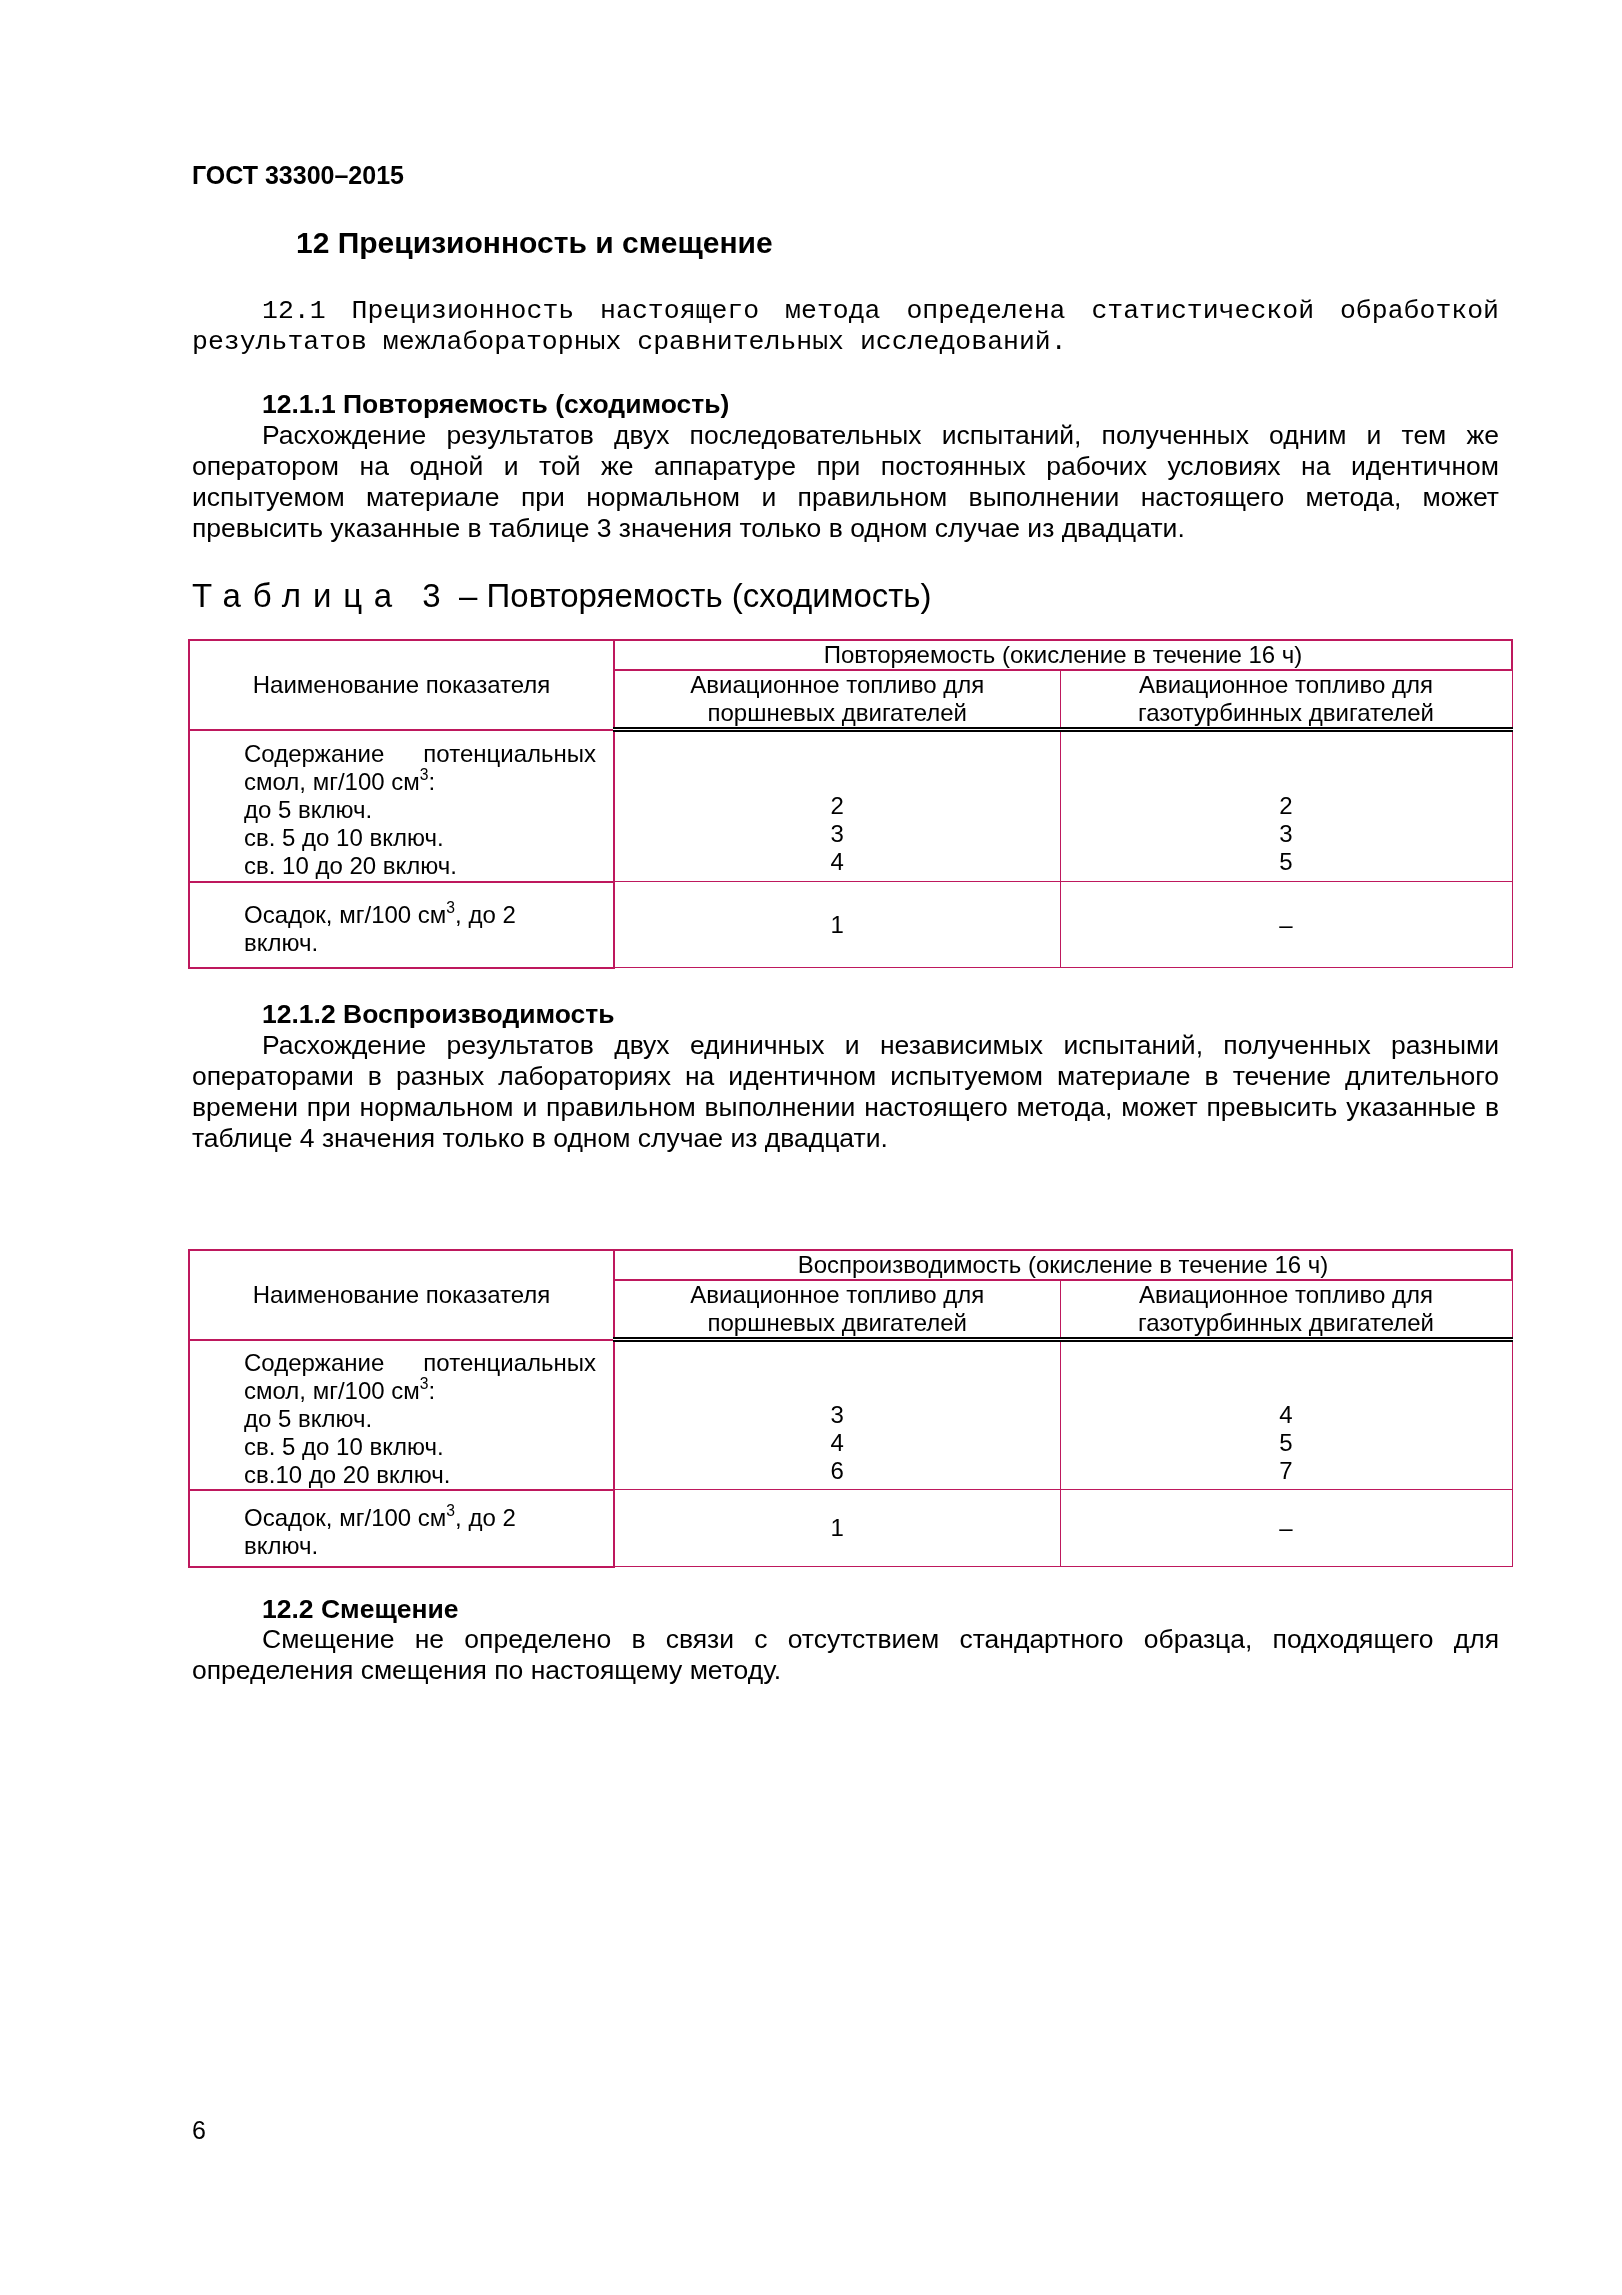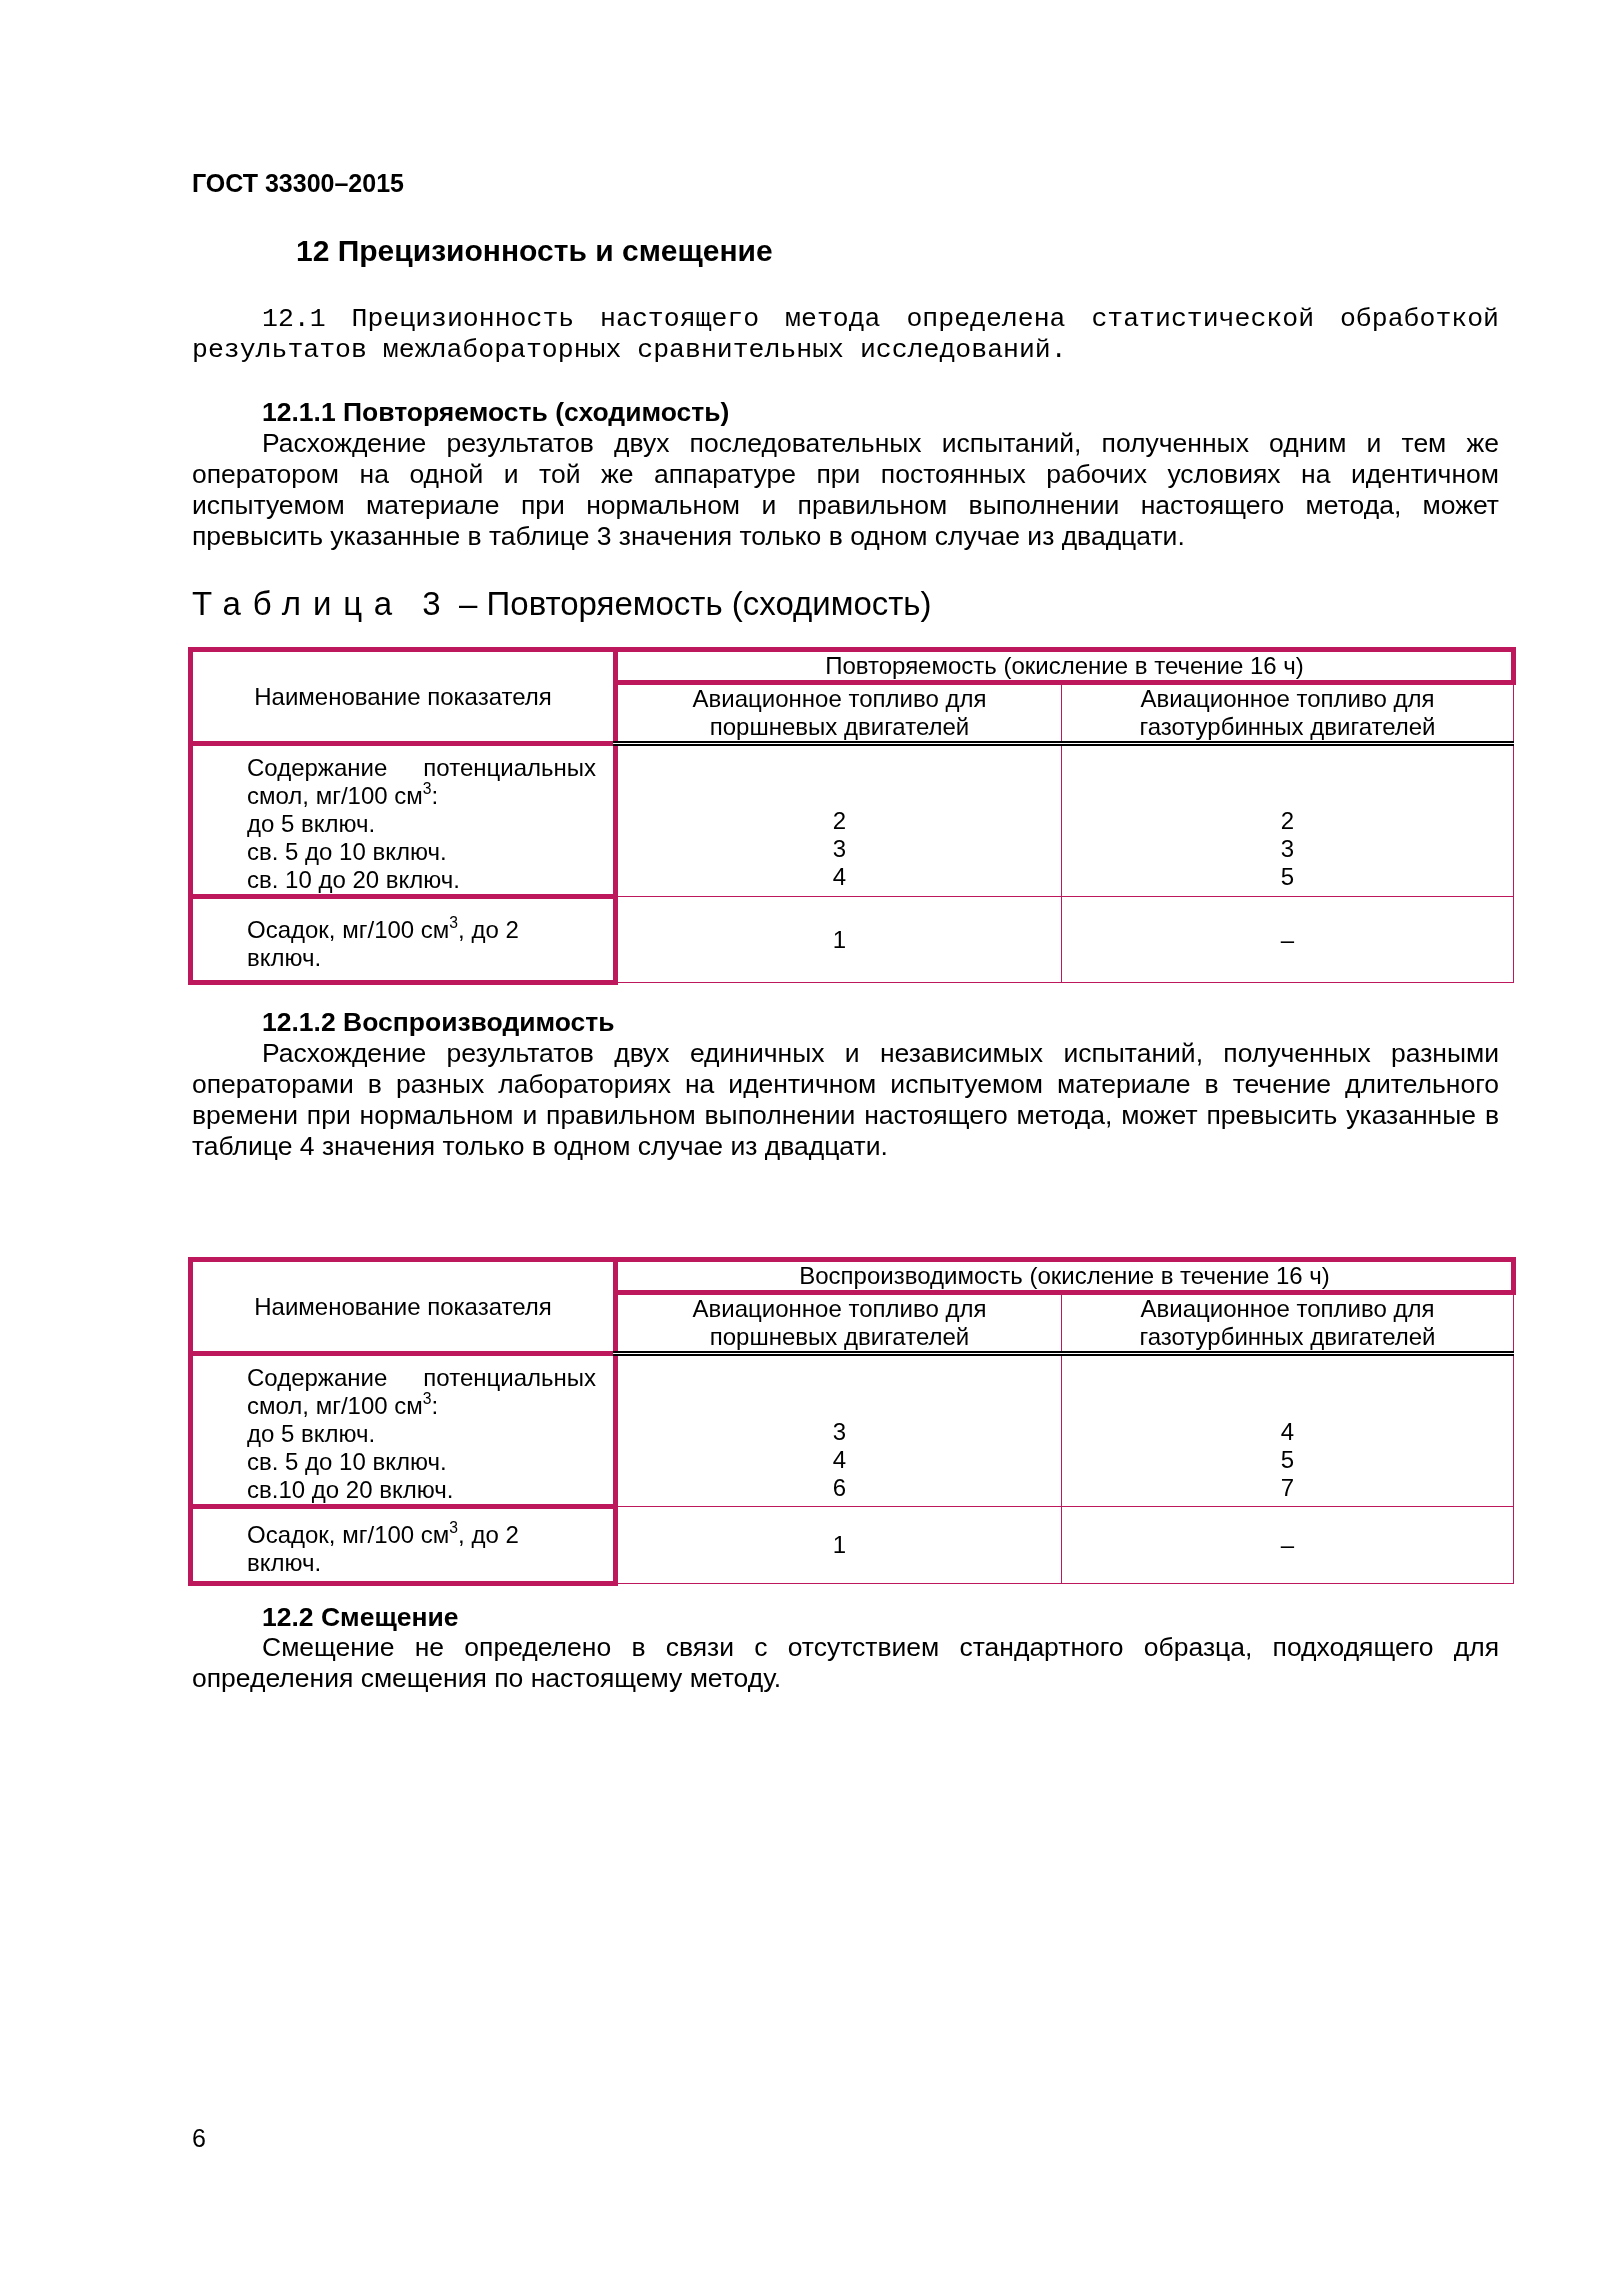--- a/index.html
+++ b/index.html
@@ -1,27 +1,27 @@
 <!DOCTYPE html>
 <html style="font-size:10.5px"><head>
 <meta charset="utf-8">
 <style>
   html, body { margin: 0; padding: 0; background: #ffffff; }
   body { width: 1623px; height: 2295px; position: relative; overflow: hidden; color: #000; font-family: "Liberation Sans", sans-serif; }
-  .page { position: absolute; left: 0; top: 16px; width: 1623px; height: 1728px; }
+  .page { position: absolute; left: 0; top: 8px; width: 1623px; height: 1728px; }
   .abs { position: absolute; }
   .doc-code { left: 192px; top: 152px; font-size: 25px; font-weight: bold; line-height: 30px; }
   .sec-title { left: 262px; top: 216px; font-size: 30px; font-weight: bold; line-height: 37px; margin-left: 34px; }
   .para { left: 192px; width: 1307px; font-size: 26.5px; line-height: 31px; text-align: justify; text-align-last: left; }
   .para .ind { display: inline-block; width: 70px; }
   .sub-h { left: 262px; font-size: 26.5px; font-weight: bold; line-height: 31px; }
   .caption { left: 192px; font-size: 33px; line-height: 31px; }
   .caption .sp { letter-spacing: 11.8px; }
   table.gt { position: absolute; left: 188px; width: 1323px; border-collapse: collapse; font-size: 24px; line-height: 28px; table-layout: fixed; }
-  table.gt td { border: 5px solid #be185d; padding: 0; vertical-align: middle; text-align: center; }
+  table.gt td { border: 2px solid #be185d; padding: 0; vertical-align: middle; text-align: center; }
   table.gt td.thin { border-width: 1.3px; }
   table.gt tr.hdr-end td { border-bottom: 5.9px double #000; }
   table.gt td.name { text-align: left; padding: 8px 17px 0 54px; }
   table.gt td.name .just { text-align: justify; text-align-last: justify; display: block; }
   table.gt td.name .line { display: block; }
   table.gt td.vals .line { display: block; }
   sup { font-size: 15.7px; line-height: 0; vertical-align: 10.5px; }
   .page-num { left: 192px; top: 2108px; font-size: 25px; line-height: 29px; }
 </style>
 </head>

